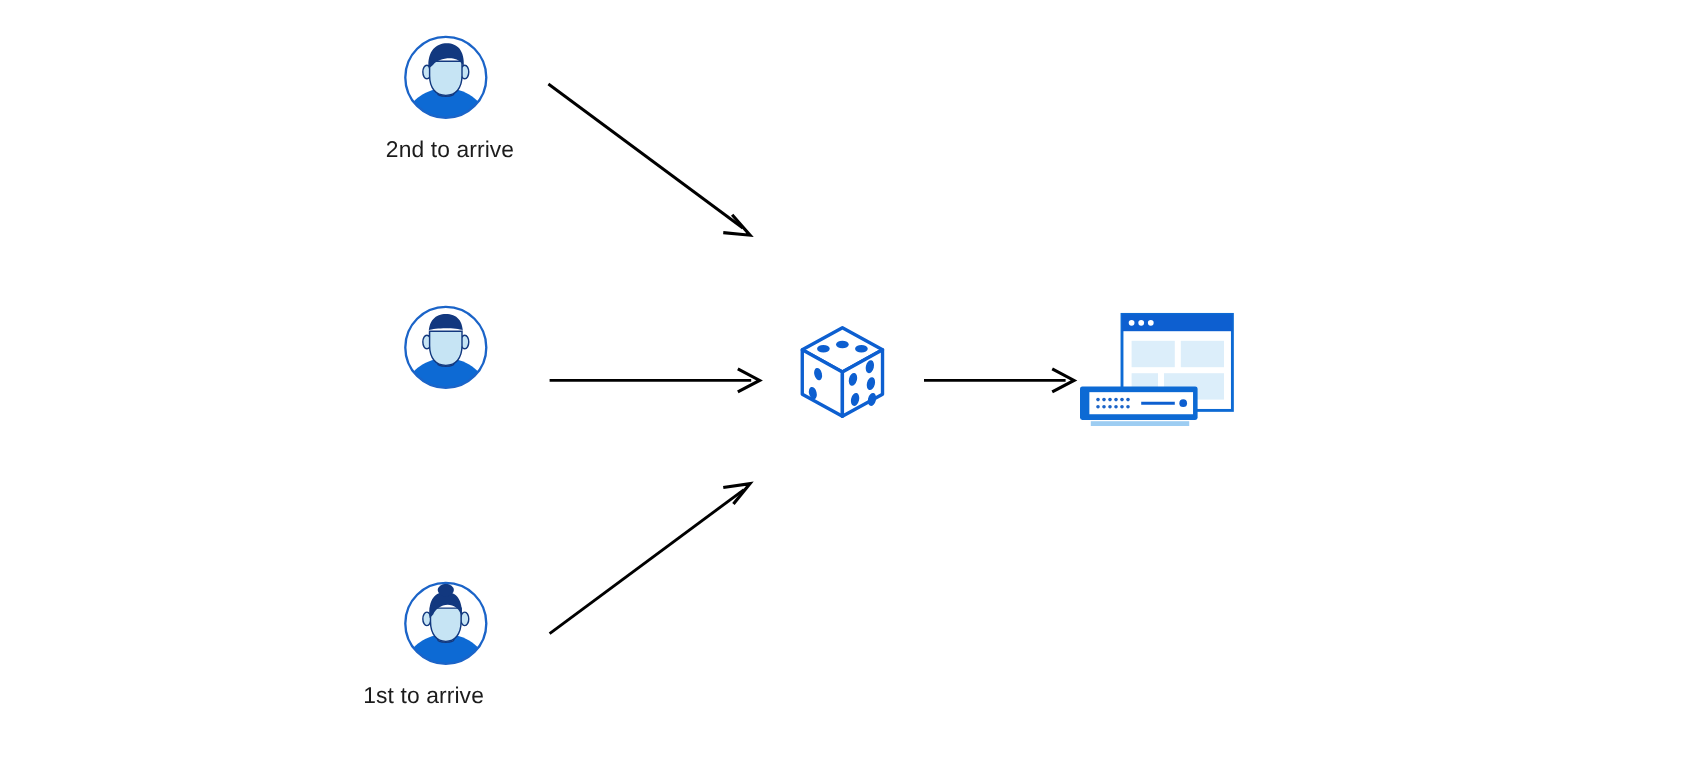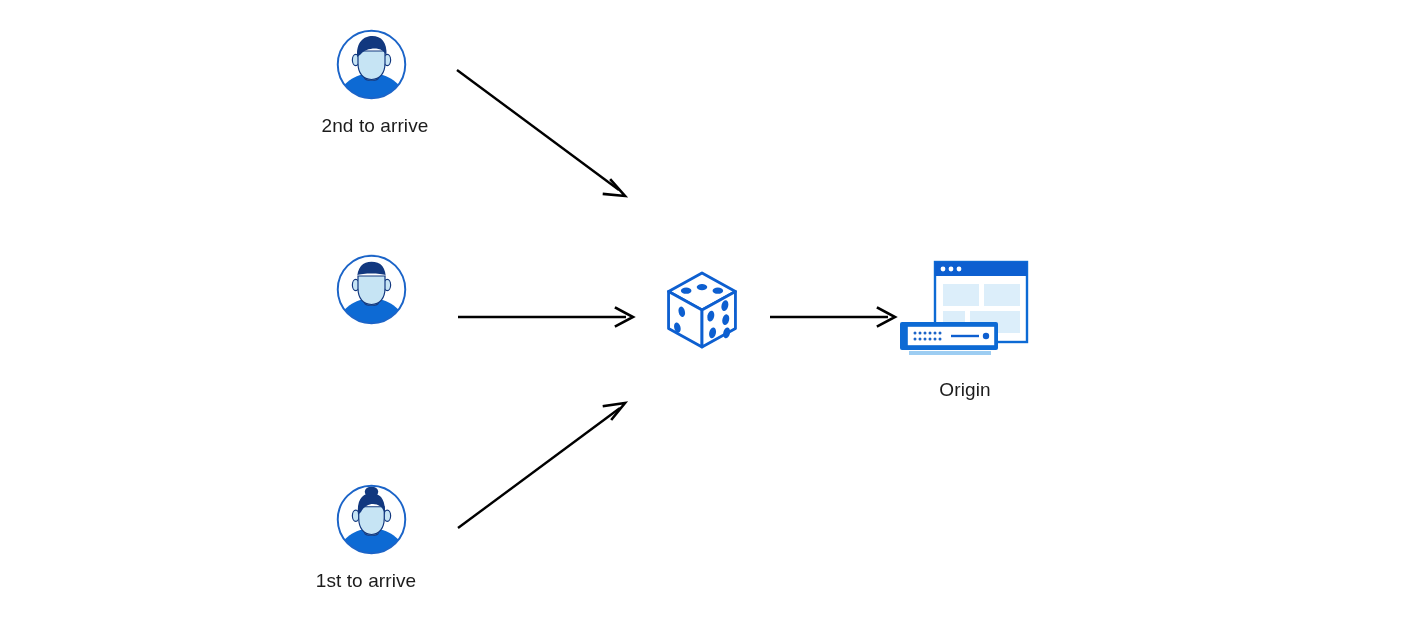--- a/index.html
+++ b/index.html
@@ -131,21 +131,21 @@
         <ellipse cx="29" cy="45" rx="4.5" ry="7.5" fill="#c6e4f4" stroke="#12387f" stroke-width="1.6"></ellipse>
         <ellipse cx="71" cy="45" rx="4.5" ry="7.5" fill="#c6e4f4" stroke="#12387f" stroke-width="1.6"></ellipse>
         <path d="M 33 33 L 67 33 L 67 48 C 67 62 60 70 50 70 C 40 70 33 62 33 48 Z" fill="#c6e4f4" stroke="#12387f" stroke-width="1.6"></path>
 
         <path d="M 32 44 C 30 22 39 15 50 15 C 62 15 69 23 68 44 C 66 36 63 32 57 30 C 48 27 39 33 36 40 C 34 42 33 43 32 44 Z" fill="#12387f"></path>
         <ellipse cx="50" cy="13" rx="9" ry="7" fill="#12387f"></ellipse>
       </g>
       <circle cx="50" cy="50" r="45" fill="none" stroke="#1b64c8" stroke-width="2.6"></circle>
     </svg>
   </div>
-  <div class="node-label" style="left:246px; top:570px;">1st to arrive</div>
+  <div class="node-label" style="left:233px; top:570px;">1st to arrive</div>
 
   <div class="node" style="left:658px; top:266px;">
     <svg class="icon-svg" width="88" height="88" viewBox="0 0 100 100" xmlns="http://www.w3.org/2000/svg">
 
       <path d="M 50 8 L 88 29 L 50 50 L 12 29 Z" fill="#ffffff" stroke="#0d5fd0" stroke-width="3.2" stroke-linejoin="round"></path>
 
       <path d="M 12 29 L 50 50 L 50 92 L 12 71 Z" fill="#ffffff" stroke="#0d5fd0" stroke-width="3.2" stroke-linejoin="round"></path>
 
       <path d="M 88 29 L 88 71 L 50 92 L 50 50 Z" fill="#ffffff" stroke="#0d5fd0" stroke-width="3.2" stroke-linejoin="round"></path>
 
@@ -195,15 +195,14 @@
           <circle cx="37" cy="81" r="1.5"></circle>
             <circle cx="42" cy="81" r="1.5"></circle>
             <circle cx="47" cy="81" r="1.5"></circle>
         </g>
         <line x1="58" y1="78" x2="86" y2="78" stroke="#0d5fd0" stroke-width="2.4"></line>
         <circle cx="93" cy="78" r="3.2" fill="#0d5fd0"></circle>
         <rect x="16" y="93" width="82" height="4" fill="#9dcdf2"></rect>
       </g>
     </svg>
   </div>
-  <div class="node-label" style="left:845px; top:379px;">Origin</div>
 
 </div>
 
 </body></html>

